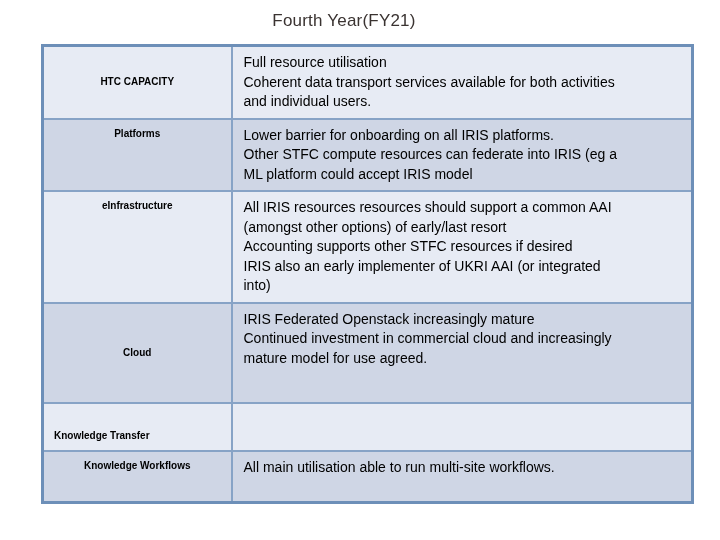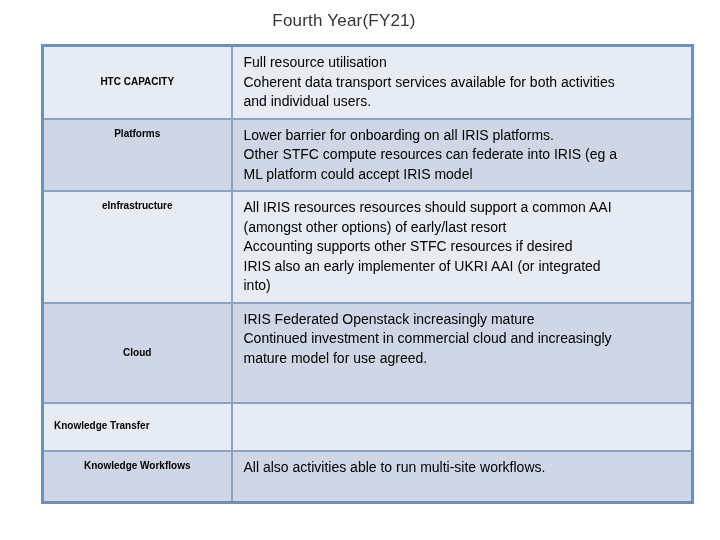--- a/index.html
+++ b/index.html
@@ -31,21 +31,21 @@
   td{
     border:2px solid var(--border-inner,#87a3c6);
     color:var(--body-text,#000000);
   }
   td.label{
     font-weight:bold;font-size:10px;line-height:16px;
     text-align:center;padding:6px 8px;
   }
   td.label.v-top{vertical-align:top;}
   td.label.v-mid{vertical-align:middle;}
-  td.label.v-bottom{vertical-align:bottom;padding-bottom:16px;}
+  td.label.v-bottom{vertical-align:bottom;padding-bottom:6px;}
   td.label.h-left{text-align:left;padding-left:10px;}
   td.content{
     vertical-align:top;
     font-size:14px;line-height:19.5px;
     padding:6px 10px 6px 11px;
     white-space:pre-line;
   }
 </style>
 </head>
 <body>
@@ -84,17 +84,17 @@
         <td class="content"><div>IRIS Federated Openstack increasingly mature
 Continued investment in commercial cloud and increasingly
 mature model for use agreed.</div></td>
       </tr>
       <tr class="r4 light">
         <td class="label v-bottom h-left"><span>Knowledge Transfer</span></td>
         <td class="content"><div></div></td>
       </tr>
       <tr class="r5 band">
         <td class="label v-top"><span>Knowledge Workflows</span></td>
-        <td class="content"><div>All also activities able to run multi-site workflows.</div></td>
+        <td class="content"><div>All main utilisation able to run multi-site workflows.</div></td>
       </tr>
     </tbody>
   </table>
 </div>
 
 </body></html>

